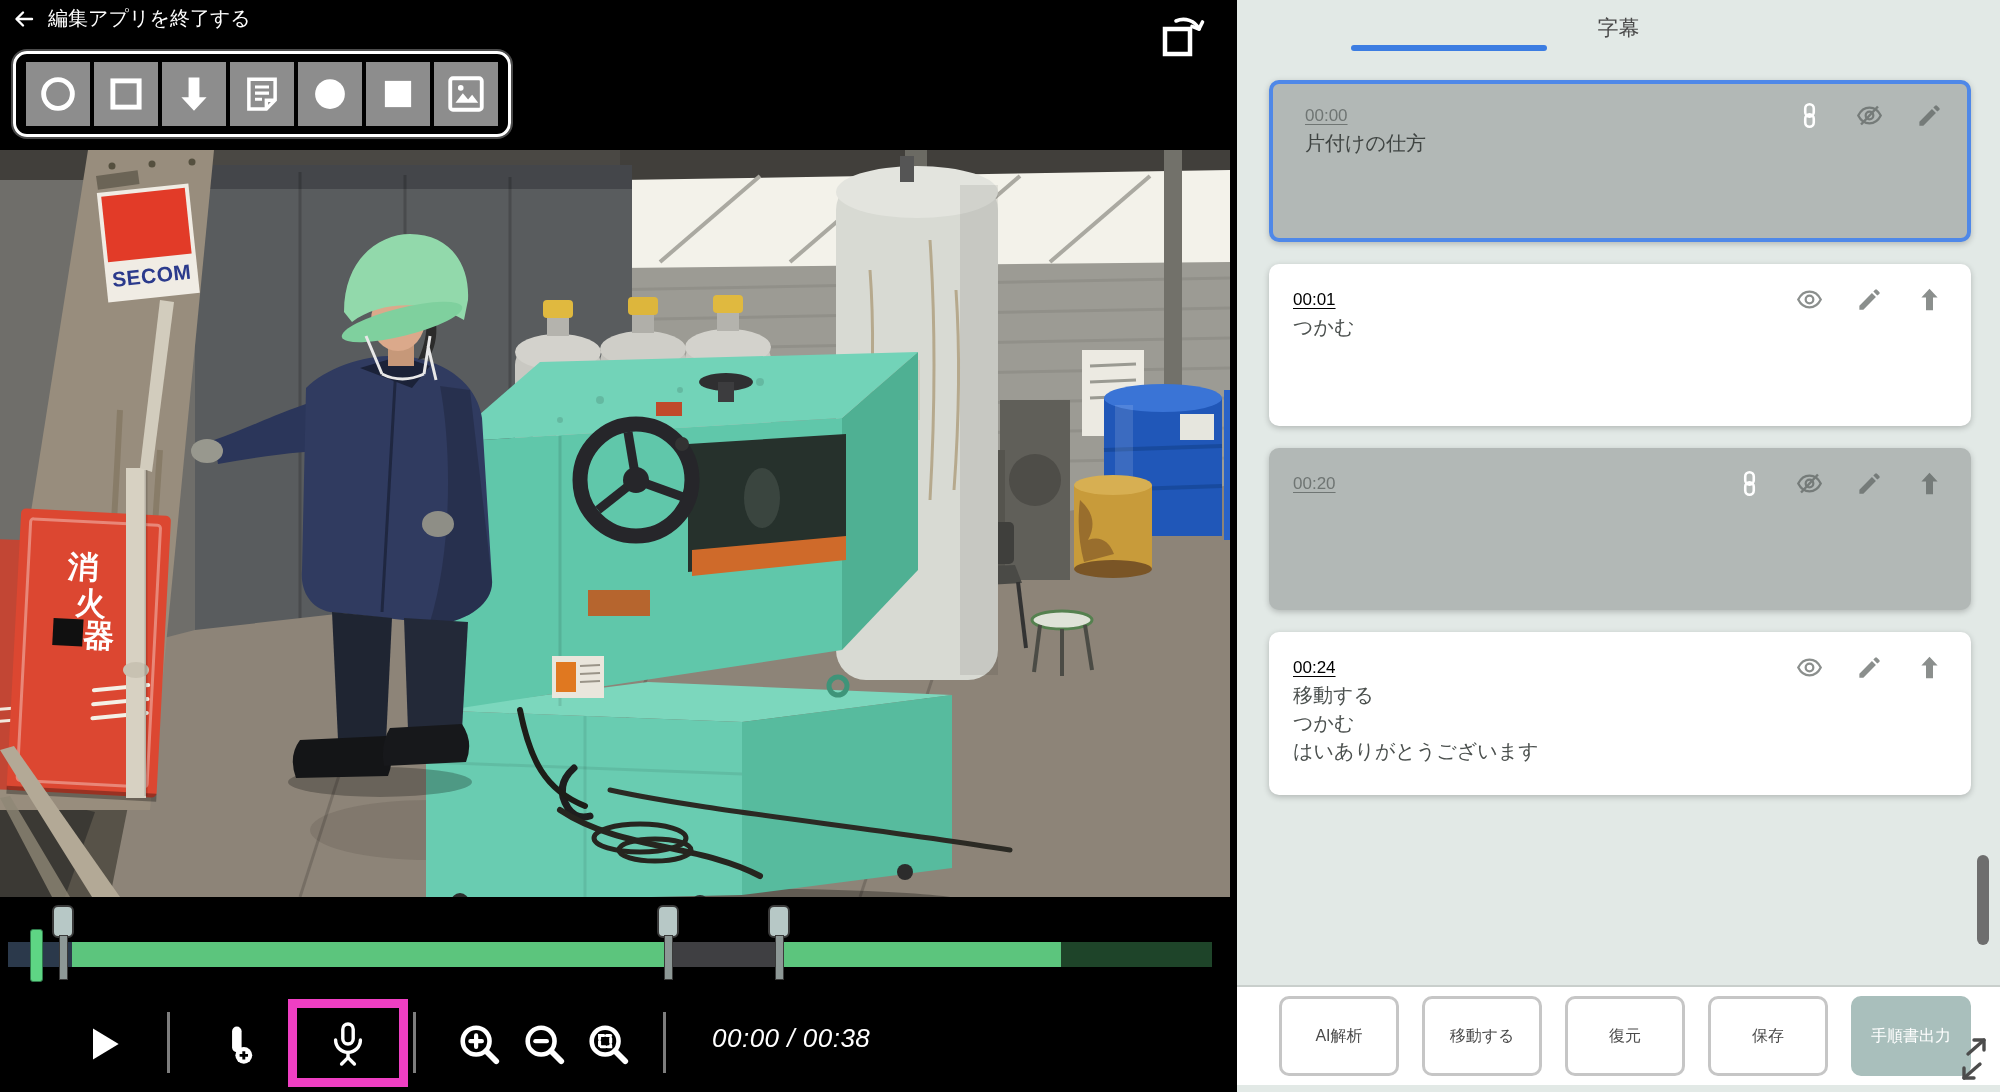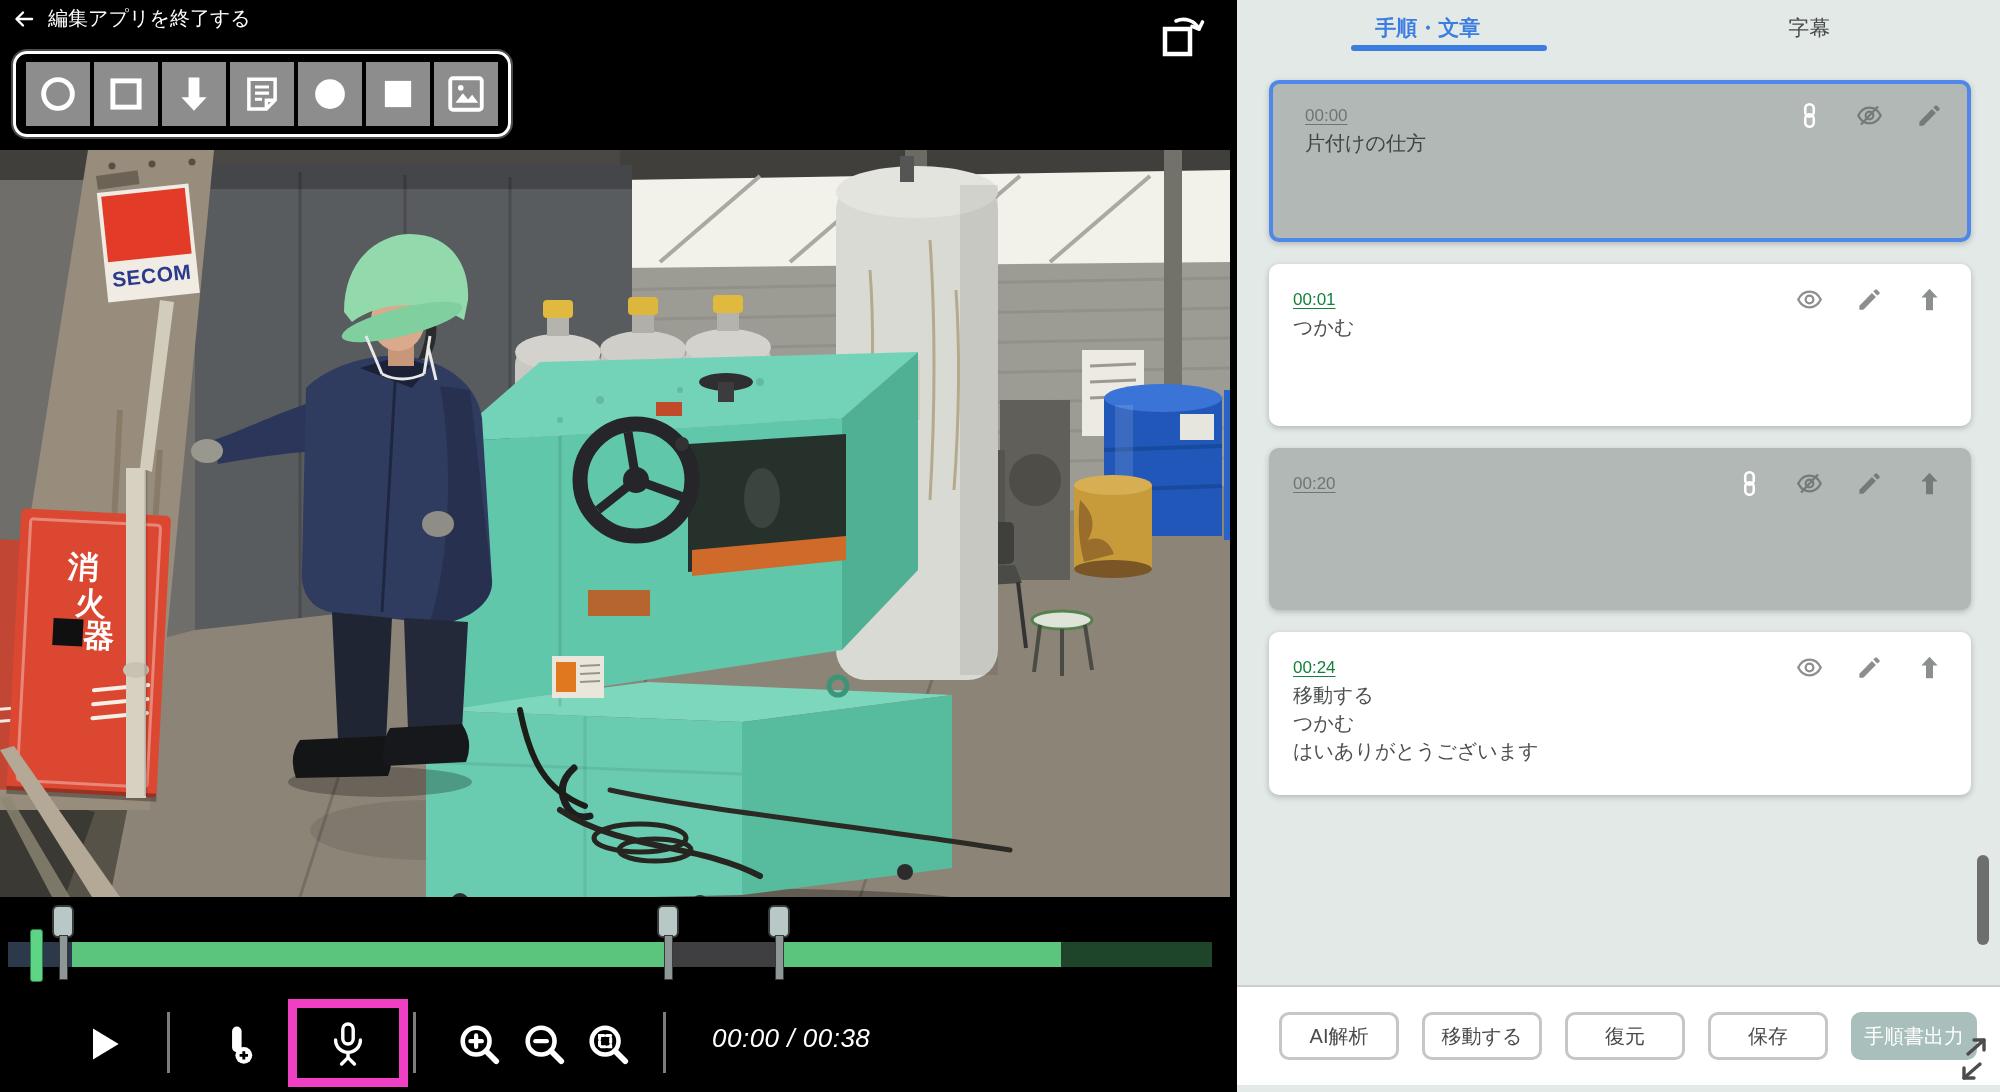--- a/index.html
+++ b/index.html
@@ -37,35 +37,35 @@
   .tabs{position:relative;height:56px;display:flex;}
   .tab{flex:1;display:flex;align-items:center;justify-content:center;font-size:21px;color:#4a4a4a;background:none;border:0;cursor:pointer;}
   .tab.active{color:#3c7de2;font-weight:bold;}
   .tab-underline{position:absolute;left:114px;top:45px;width:196px;height:6px;background:#3c7de2;border-radius:3px;}
   .cards{position:absolute;left:32px;top:80px;width:702px;}
   .card{background:#fff;border:4px solid transparent;border-radius:10px;min-height:162px;box-sizing:border-box;
         padding:18px 22px 26px 20px;margin-bottom:22px;box-shadow:0 2px 6px rgba(0,0,0,.22);}
   .card.muted{background:#b2b8b6;}
   .card.selected{border-color:#4f88e8;padding-left:32px;}
   .card-top{display:flex;align-items:center;justify-content:space-between;}
-  .card-time{font-size:17px;color:#15803d;text-decoration:underline;text-underline-offset:3px;background:none;border:0;padding:0;cursor:pointer;}
+  .card-time{font-size:17px;color:#000000;text-decoration:underline;text-underline-offset:3px;background:none;border:0;padding:0;cursor:pointer;}
   .muted .card-time{color:#6f7573;}
   .card-icons{display:flex;gap:33px;align-items:center;margin-right:2px;}
   .ci{width:27px;height:27px;color:#8b8f8d;background:none;border:0;padding:0;cursor:pointer;}
   .ci svg{width:100%;height:100%;display:block}
   .muted .ci{color:#757b79;}
   .ci.white{color:#fff;}
   .card-lines{font-size:20px;line-height:28px;color:#4b504e;}
   .card-lines p{margin:0}
   .muted .card-lines{color:#3f4442;}
   .scroll-thumb{position:absolute;left:740px;top:855px;width:12px;height:90px;background:#6e6e6e;border-radius:6px;cursor:pointer;}
   .pfooter{position:absolute;left:0;top:985px;width:763px;height:100px;background:#fff;border-top:2px solid #c9cfcc;
            box-sizing:border-box;display:flex;align-items:center;gap:23px;padding-left:42px;}
-  .fbtn{height:48px;min-width:120px;padding:0 10px;background:#fff;border:3px solid #c6c6c6;border-radius:10px;
-        font-size:20px;color:#4a4a4a;cursor:pointer;font-family:inherit;}
+  .fbtn{height:80px;min-width:120px;padding:0 10px;background:#fff;border:3px solid #c6c6c6;border-radius:10px;
+        font-size:16px;color:#4a4a4a;cursor:pointer;font-family:inherit;}
   .fbtn.filled{background:#a9bfbc;border-color:#a9bfbc;color:#fff;}
   .expand{position:absolute;right:6px;bottom:10px;width:40px;height:46px;color:#4c4c4c;cursor:pointer;background:none;border:0;padding:0;}
   .expand svg{width:100%;height:100%;display:block}
 </style>
 </head>
 <body>
 
 <div class="left">
 
   <div class="hdr">
@@ -484,21 +484,20 @@
         <rect x="7.6" y="7.6" width="5.8" height="5.8" stroke-width="1.6" stroke-dasharray="2.2 1.4"></rect>
       </svg>
     </button>
     <div class="divider" style="left:663px;"></div>
     <div class="time-display">00:00 / 00:38</div>
   </div>
 </div>
 
 <div class="panel">
   <div class="tabs">
-    <button class="tab active">手順・文章</button>
     <button class="tab">字幕</button>
     <div class="tab-underline"></div>
   </div>
 
   <div class="cards">
       <article class="card muted selected">
     <div class="card-top">
       <button class="card-time">00:00</button>
       <div class="card-icons">
             <button class="ci white">

